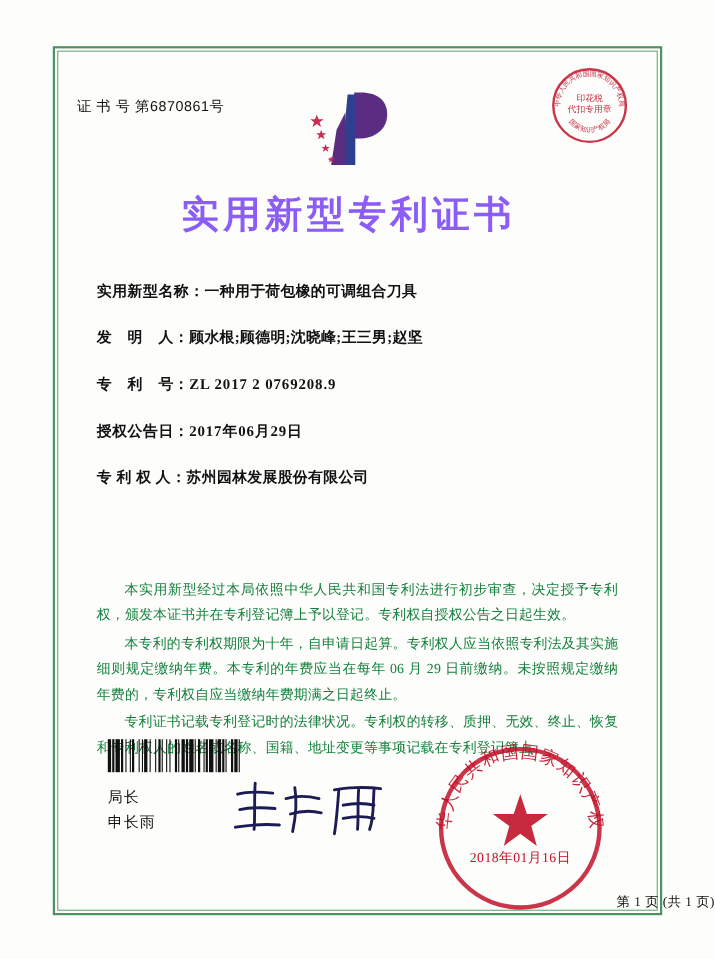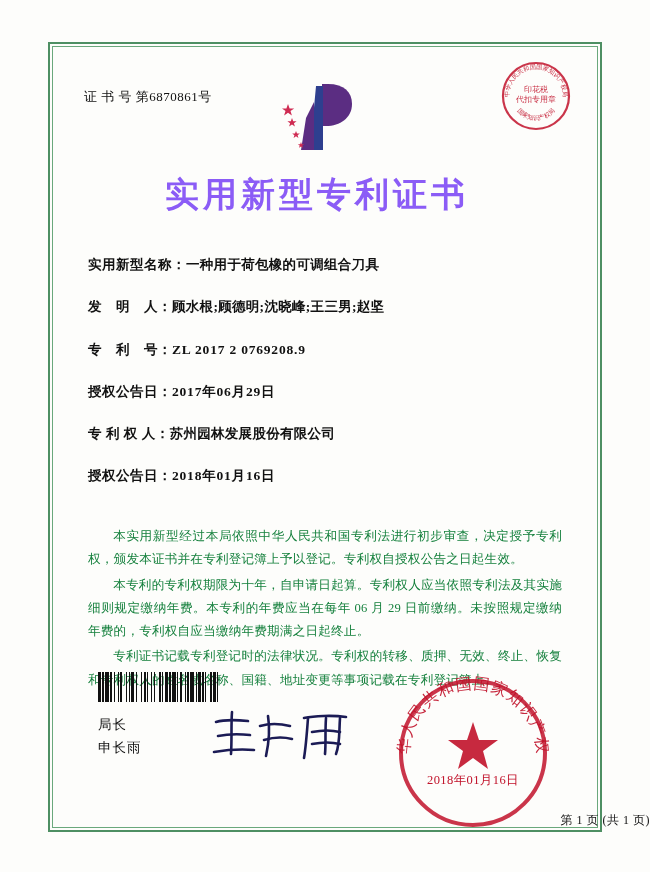--- a/index.html
+++ b/index.html
@@ -36,25 +36,25 @@
     position: absolute;
     left: 52px; top: 46px;
     width: 546px; height: 782px;
     border: 1px solid #6aa87c;
     box-sizing: border-box;
   }
 
   
   .cert-no {
     position: absolute;
-    left: 84px; top: 88px;
+    left: 70px; top: 88px;
     font-size: 13px;
     letter-spacing: 0.5px;
     color: #111;
-    font-family: Liberation Serif, serif;
+    font-family: Liberation Sans, sans-serif;
   }
 
   
   .emblem {
     position: absolute;
     left: 282px; top: 78px;
     width: 86px; height: 80px;
   }
 
   
@@ -233,23 +233,20 @@
     </div>
     <div class="field-row">
       <span class="field-label">专　利　号：</span><span class="field-value num">ZL 2017 2 0769208.9</span>
     </div>
     <div class="field-row">
       <span class="field-label">授权公告日：</span><span class="field-value num">2017年06月29日</span>
     </div>
     <div class="field-row">
       <span class="field-label">专 利 权 人：</span><span class="field-value">苏州园林发展股份有限公司</span>
     </div>
-    <div class="field-row">
-      <span class="field-label">授权公告日：</span><span class="field-value num">2018年01月16日</span>
-    </div>
   </div>
 
   <div class="paragraphs">
     <p>本实用新型经过本局依照中华人民共和国专利法进行初步审查，决定授予专利权，颁发本证书并在专利登记簿上予以登记。专利权自授权公告之日起生效。</p>
     <p>本专利的专利权期限为十年，自申请日起算。专利权人应当依照专利法及其实施细则规定缴纳年费。本专利的年费应当在每年 06 月 29 日前缴纳。未按照规定缴纳年费的，专利权自应当缴纳年费期满之日起终止。</p>
     <p>专利证书记载专利登记时的法律状况。专利权的转移、质押、无效、终止、恢复和专利权人的姓名或名称、国籍、地址变更等事项记载在专利登记簿上。</p>
   </div>
 
   <div class="barcode" id="barcode">
       <i style="width:3px"></i>

